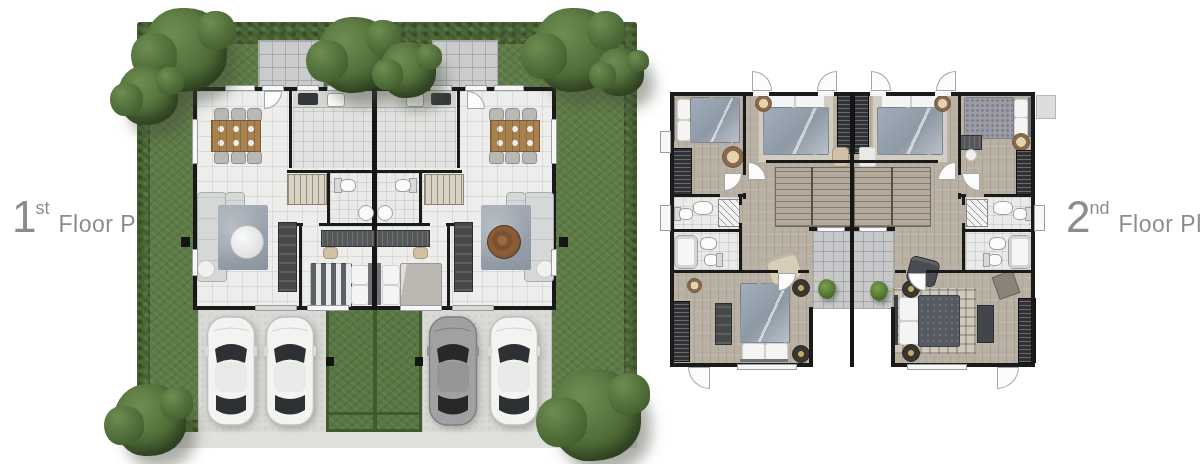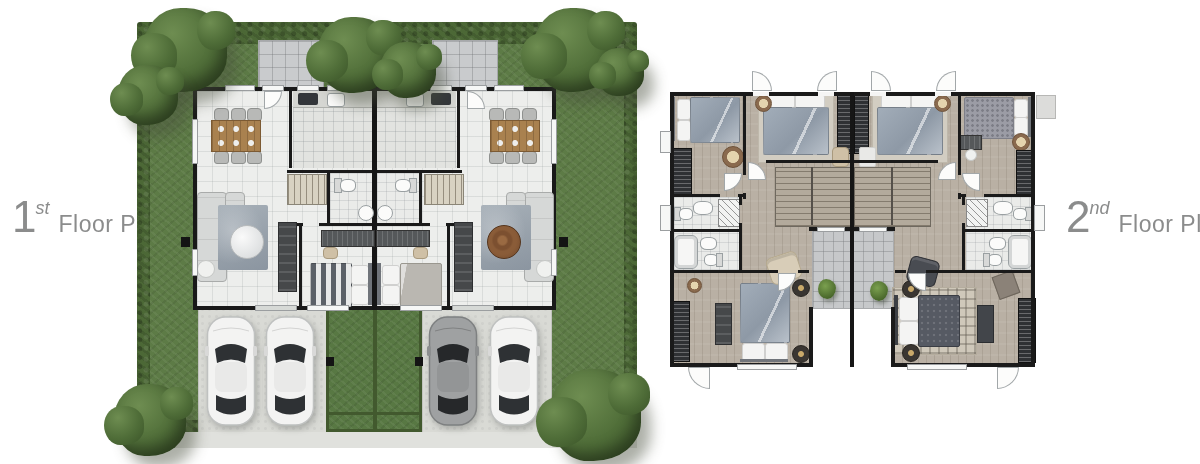--- a/index.html
+++ b/index.html
@@ -2,21 +2,21 @@
 <html style="--label_text: #8b8c8c; --hedge_dark: #4c6836; --lawn: #5d7b46; --wall: #1a1a1a; --tile_floor: #edeeec; --wood_floor: #b9b0a4; --balcony_tile: #c6c8ca; --driveway: #d9dad5; --sidewalk: #e0e1dd; --wood_table: #a9814f; --bed_blue_gray: #98a3af; --car_white: #f3f3f2; --car_gray: #9fa1a2;"><head>
 <meta charset="utf-8">
 <style>
   html,body{margin:0;padding:0;background:#fff;}
   .stage{position:relative;width:1200px;height:464px;background:#ffffff;overflow:hidden;
          font-family:"Liberation Sans", sans-serif;}
   .a{position:absolute;}
   
   .floor-label{color:var(--label_text,#8b8c8c);white-space:nowrap;}
   .floor-label .num{font-size:44px;font-weight:400;letter-spacing:-1px;}
-  .floor-label .ord{font-size:18px;vertical-align:18px;letter-spacing:0;font-style:italic;}
+  .floor-label .ord{font-size:18px;vertical-align:18px;letter-spacing:0;}
   .floor-label .cap{font-size:23px;margin-left:9px;letter-spacing:.5px;}
   
   .hedge{background-color:var(--hedge_dark,#4c6836);border-radius:3px;background-image:
     radial-gradient(circle at 25% 30%, rgba(0,0,0,.20) 0 2px, transparent 3px),
     radial-gradient(circle at 70% 65%, rgba(255,255,255,.08) 0 2px, transparent 3px),
     repeating-linear-gradient(35deg, rgba(0,0,0,.10) 0 3px, transparent 3px 7px);
     background-size:11px 9px,13px 11px,auto;}
   .lawn{background-color:var(--lawn,#5d7b46);background-image:
     repeating-linear-gradient(40deg, rgba(255,255,255,.05) 0 2px, transparent 2px 6px),
     repeating-linear-gradient(-40deg, rgba(0,0,0,.07) 0 2px, transparent 2px 7px);}

